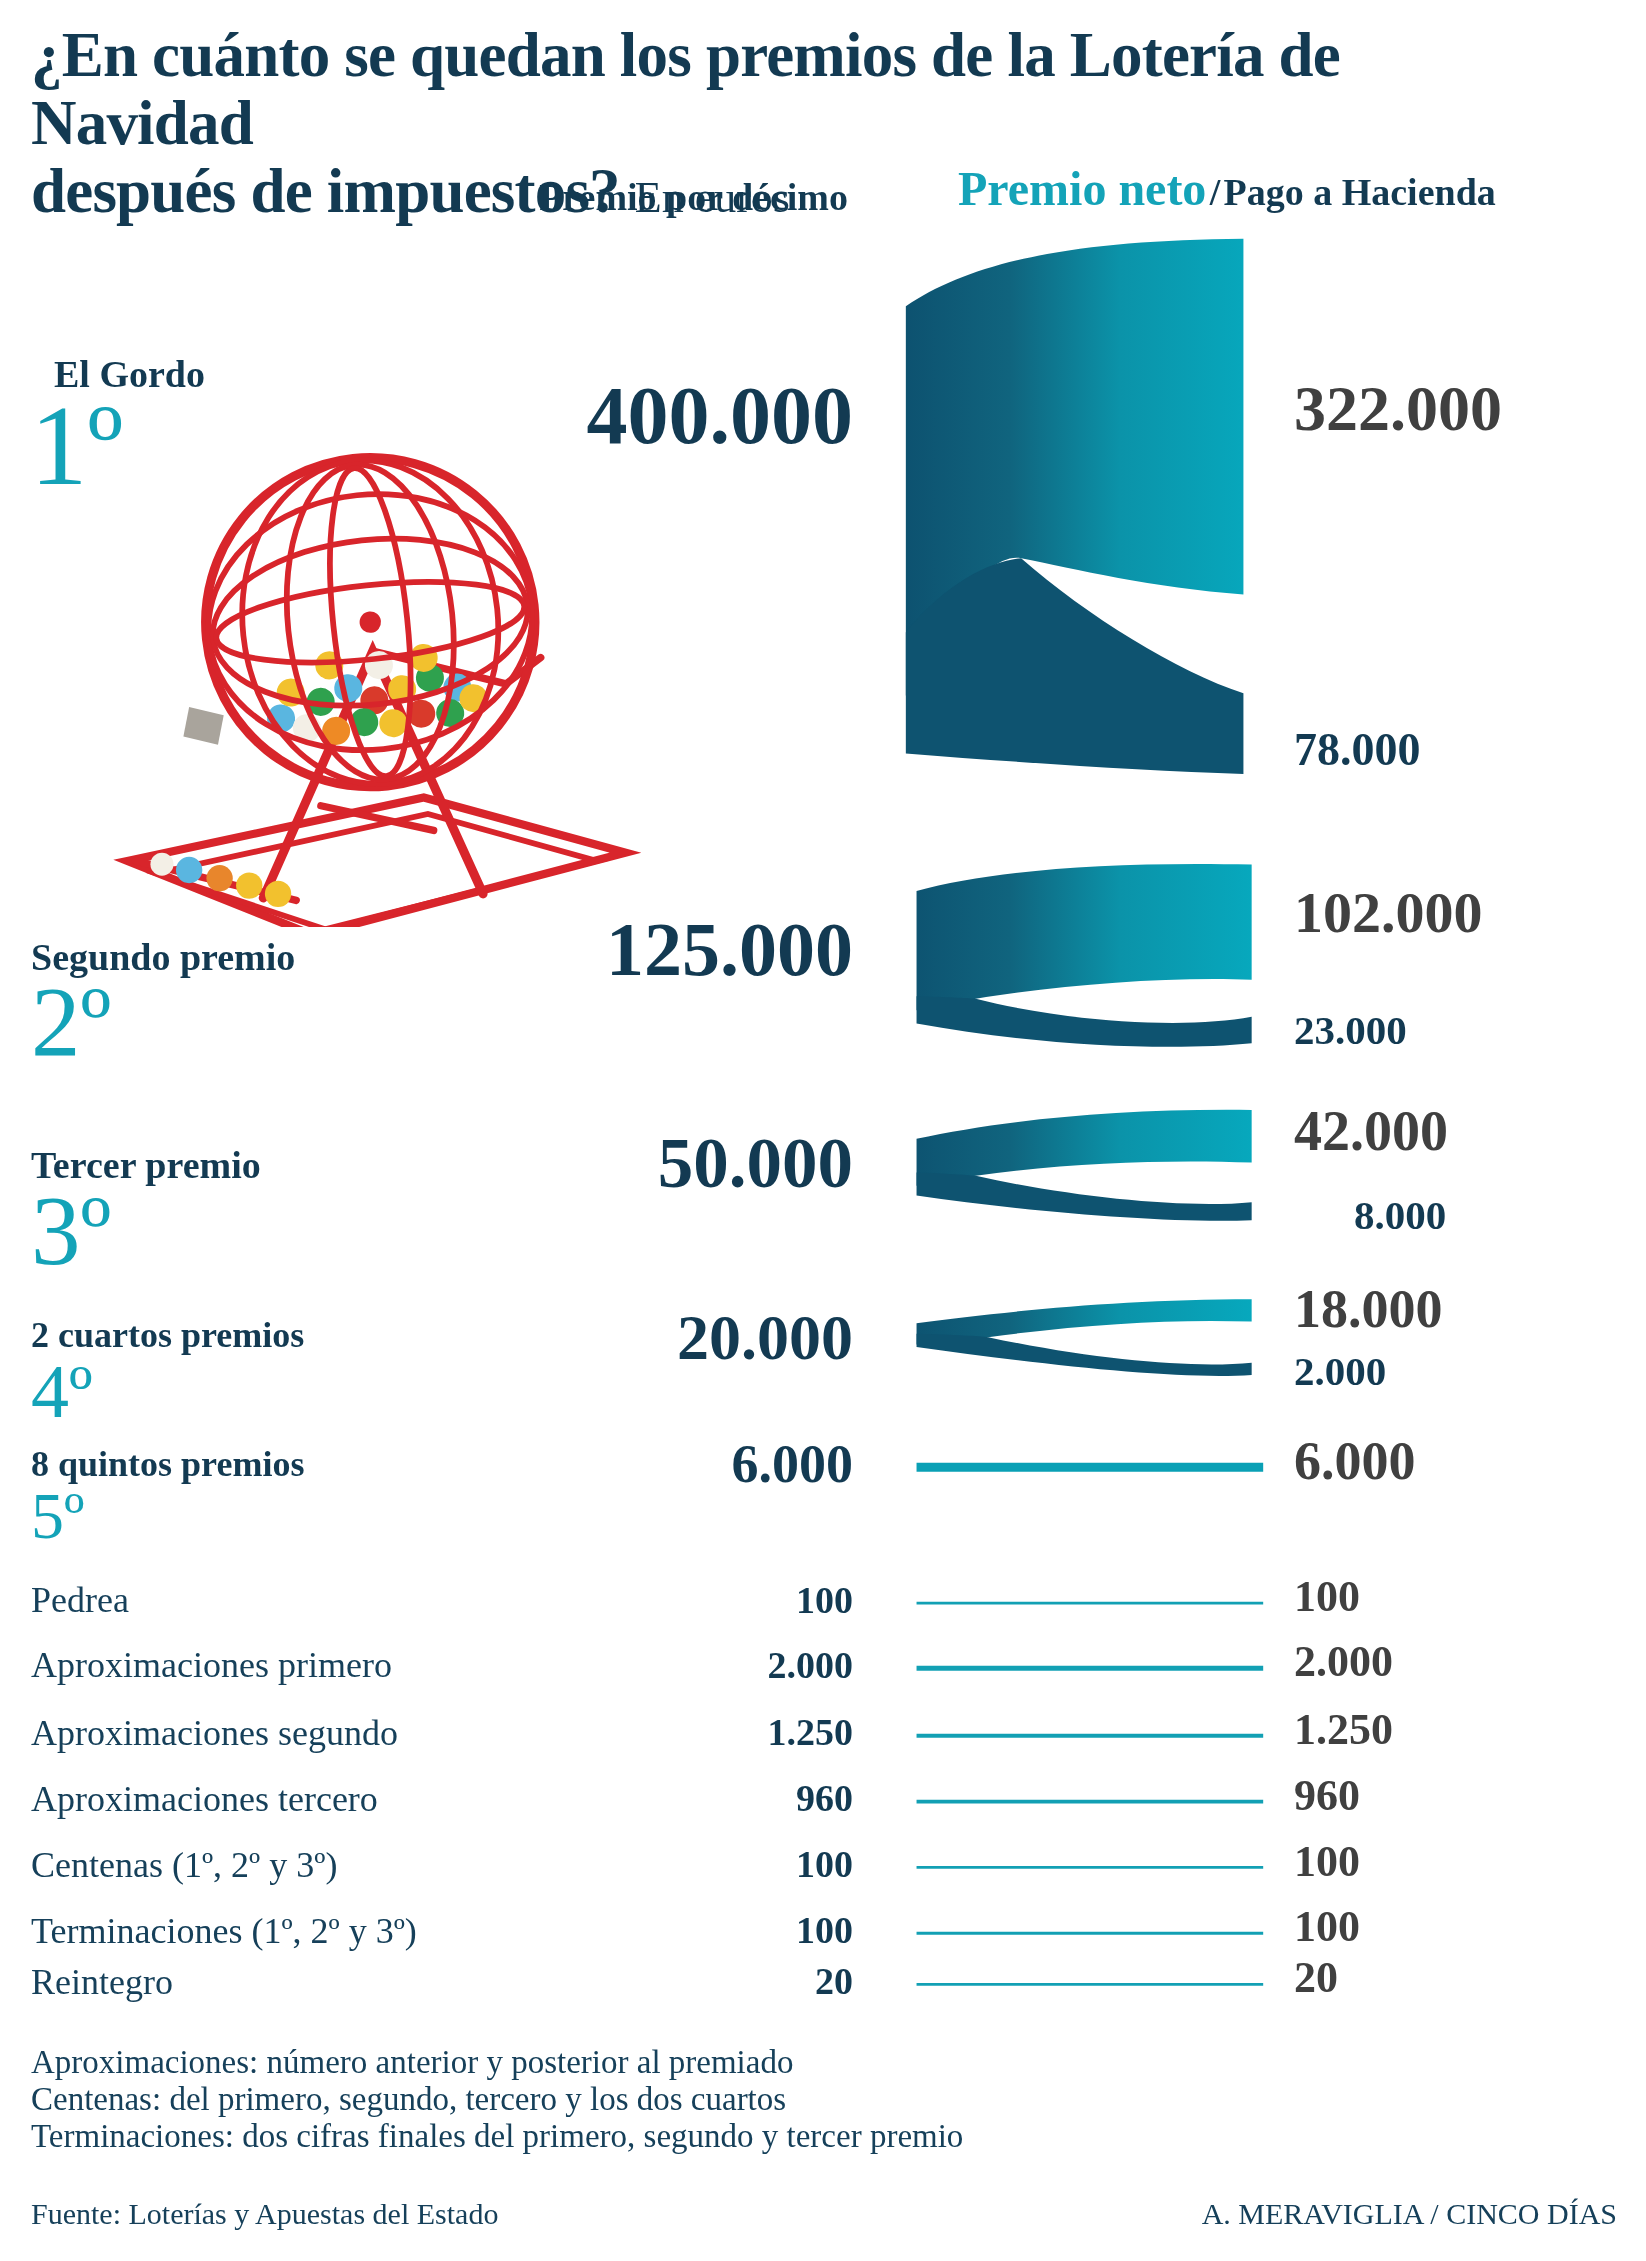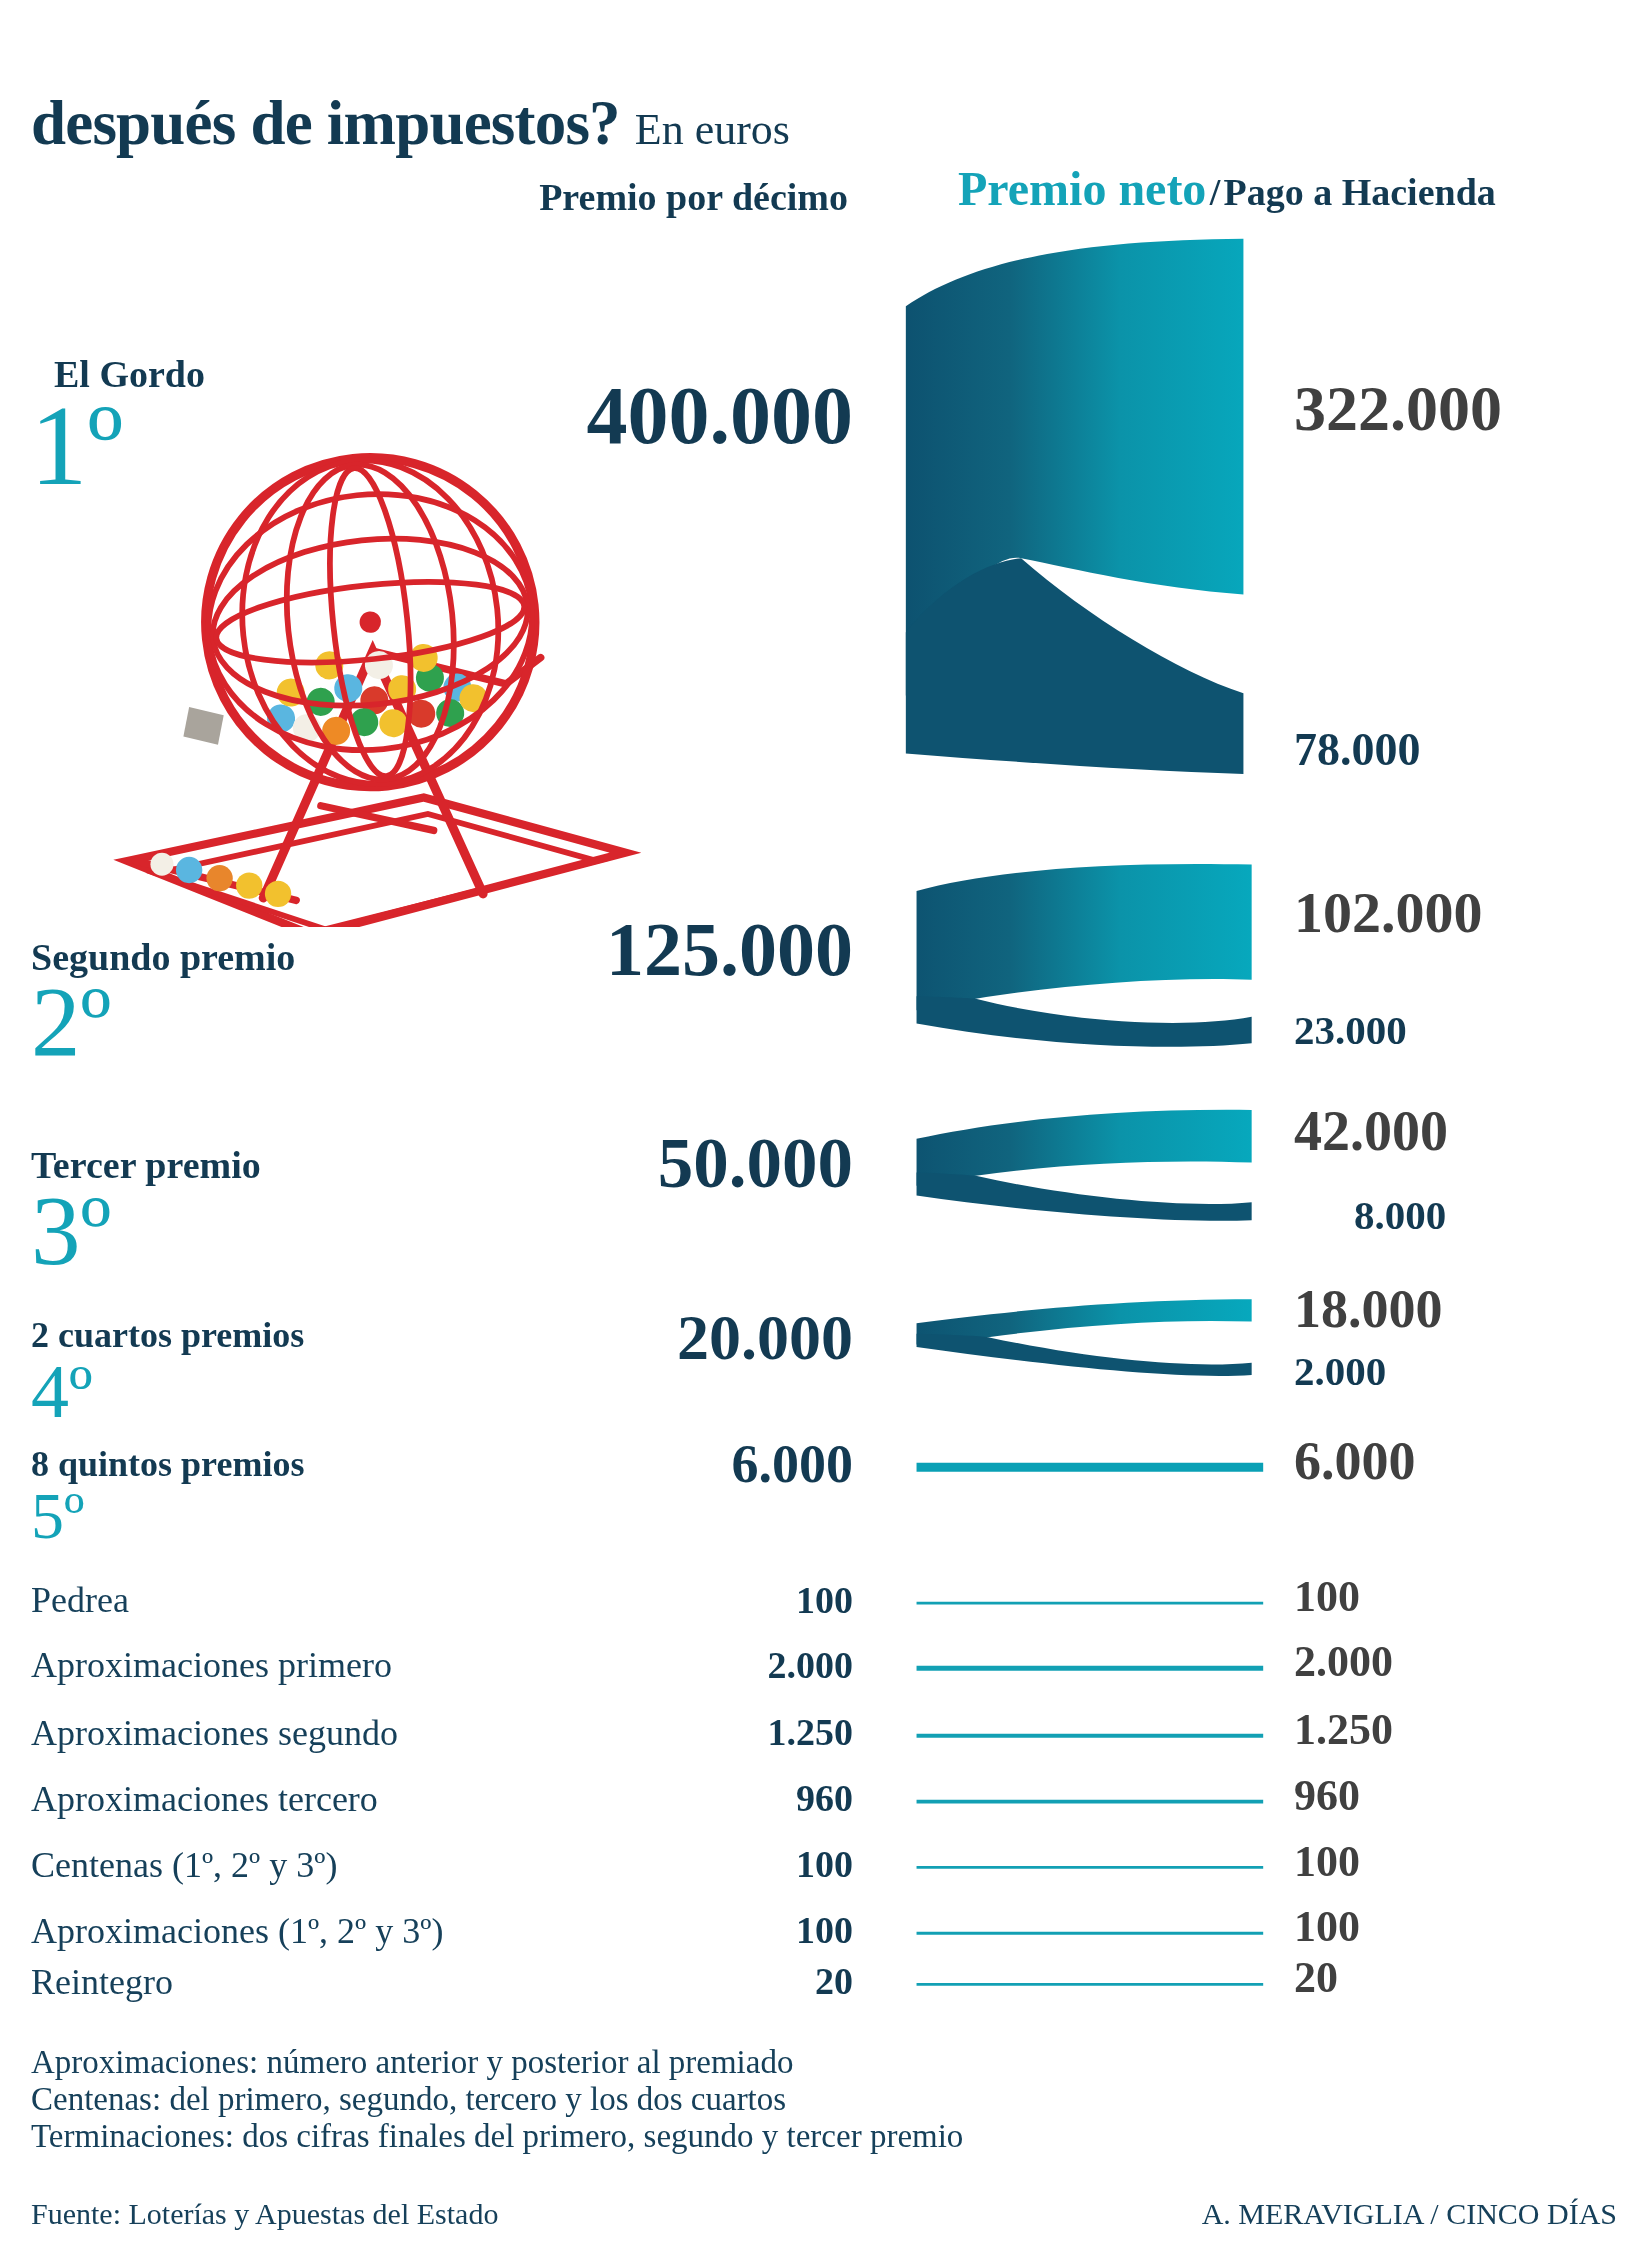--- a/index.html
+++ b/index.html
@@ -22,21 +22,21 @@
   .taxv  { font-weight:bold; color:#133a52; }
   .foot { font-size:33px; color:#16405a; }
   .src  { font-size:30px; color:#16405a; }
 </style>
 </head>
 <body>
 
 <div id="canvas">
 
   <div class="abs title" style="left:31px; top:21.4px; width:1400px;">
-    <br>
+    <span>¿En cuánto se quedan los premios de la Lotería de Navidad</span><br>
     <span>después de impuestos?</span>
     <span class="unit">En euros</span>
   </div>
 
   <div class="abs hdr-prize r" style="left:436px; top:175px; width:412px;">Premio por décimo</div>
   <div class="abs" style="left:958px; top:161px; white-space:nowrap;">
     <span class="hdr-net">Premio neto</span>
     <span class="hdr-tax" style="font-weight:normal;"> </span><span class="hdr-tax">/</span>
     <span class="hdr-tax">Pago a Hacienda</span>
   </div>
@@ -172,21 +172,21 @@
   <div class="abs net" style="left:1294px; top:1704px; font-size:44px;">1.250</div>
 
   <div class="abs row-label-sm" style="left:31px; top:1778px;">Aproximaciones tercero</div>
   <div class="abs prize" style="left:441px; top:1776px; font-size:38px;">960</div>
   <div class="abs net" style="left:1294px; top:1770px; font-size:44px;">960</div>
 
   <div class="abs row-label-sm" style="left:31px; top:1844px;">Centenas (1º, 2º y 3º)</div>
   <div class="abs prize" style="left:441px; top:1842px; font-size:38px;">100</div>
   <div class="abs net" style="left:1294px; top:1836px; font-size:44px;">100</div>
 
-  <div class="abs row-label-sm" style="left:31px; top:1910px;">Aproximaciones (1º, 2º y 3º)</div>
+  <div class="abs row-label-sm" style="left:31px; top:1910px;">Terminaciones (1º, 2º y 3º)</div>
   <div class="abs prize" style="left:441px; top:1908px; font-size:38px;">100</div>
   <div class="abs net" style="left:1294px; top:1901px; font-size:44px;">100</div>
 
   <div class="abs row-label-sm" style="left:31px; top:1961px;">Reintegro</div>
   <div class="abs prize" style="left:441px; top:1959px; font-size:38px;">20</div>
   <div class="abs net" style="left:1294px; top:1952px; font-size:44px;">20</div>
 
   <div class="abs foot" style="left:31px; top:2044px;">Aproximaciones: número anterior y posterior al premiado</div>
   <div class="abs foot" style="left:31px; top:2081px;">Centenas: del primero, segundo, tercero y los dos cuartos</div>
   <div class="abs foot" style="left:31px; top:2118px;">Terminaciones: dos cifras finales del primero, segundo y tercer premio</div>

